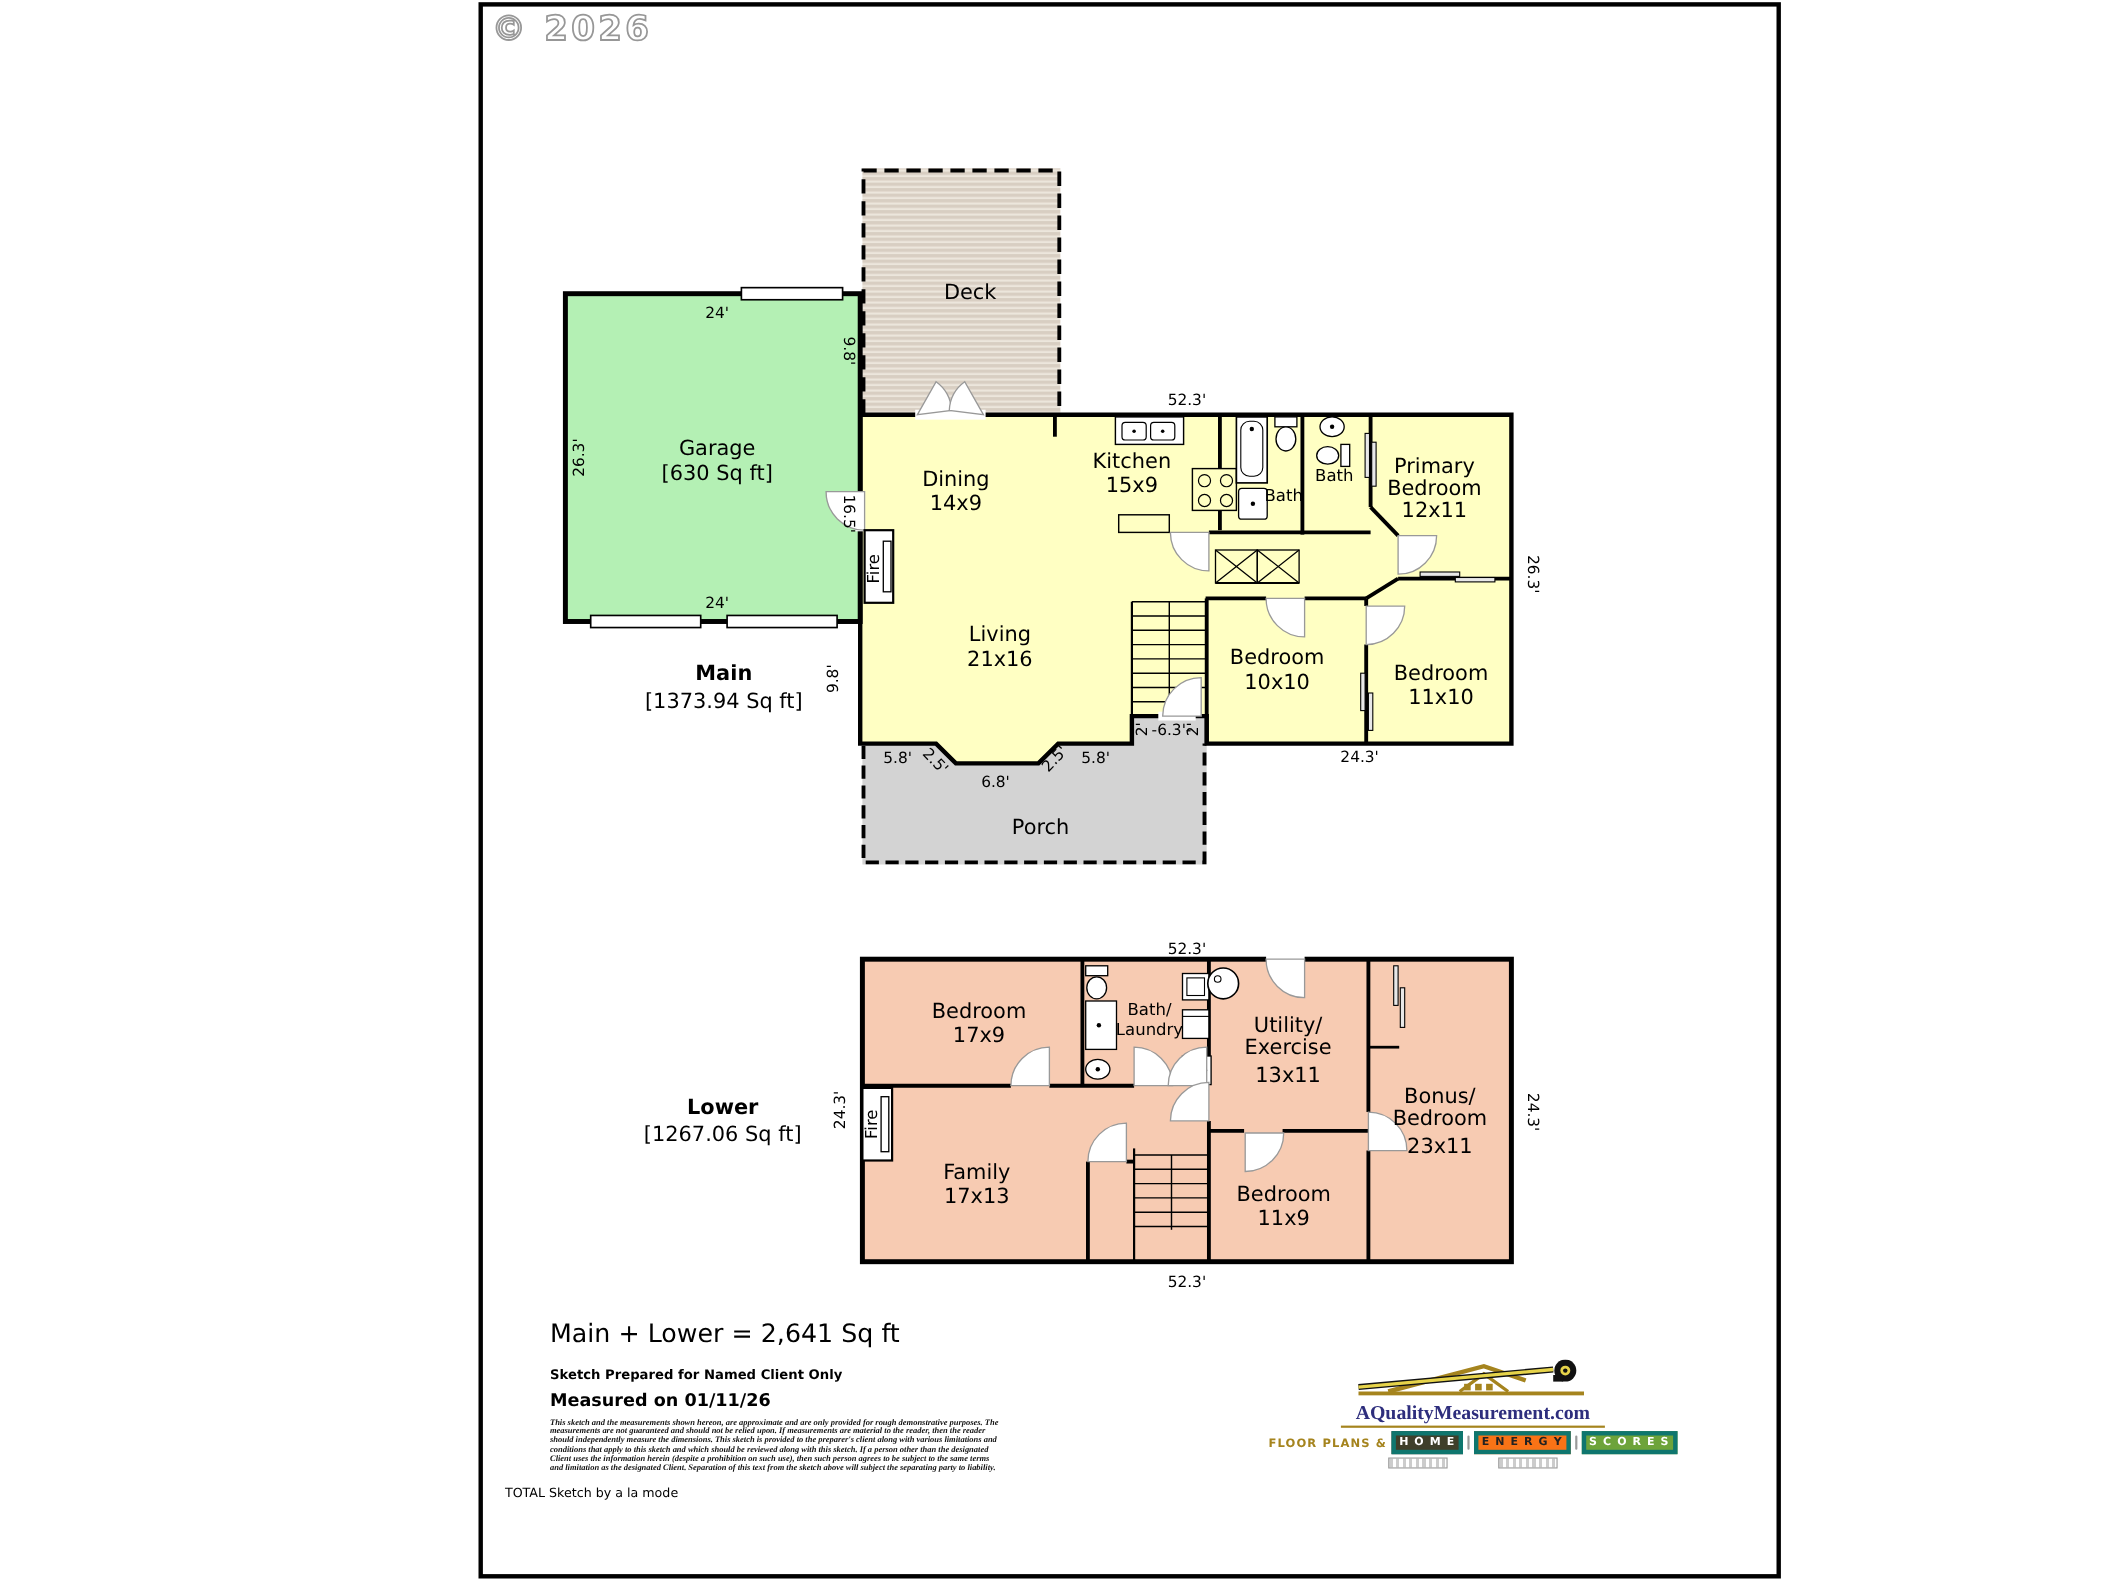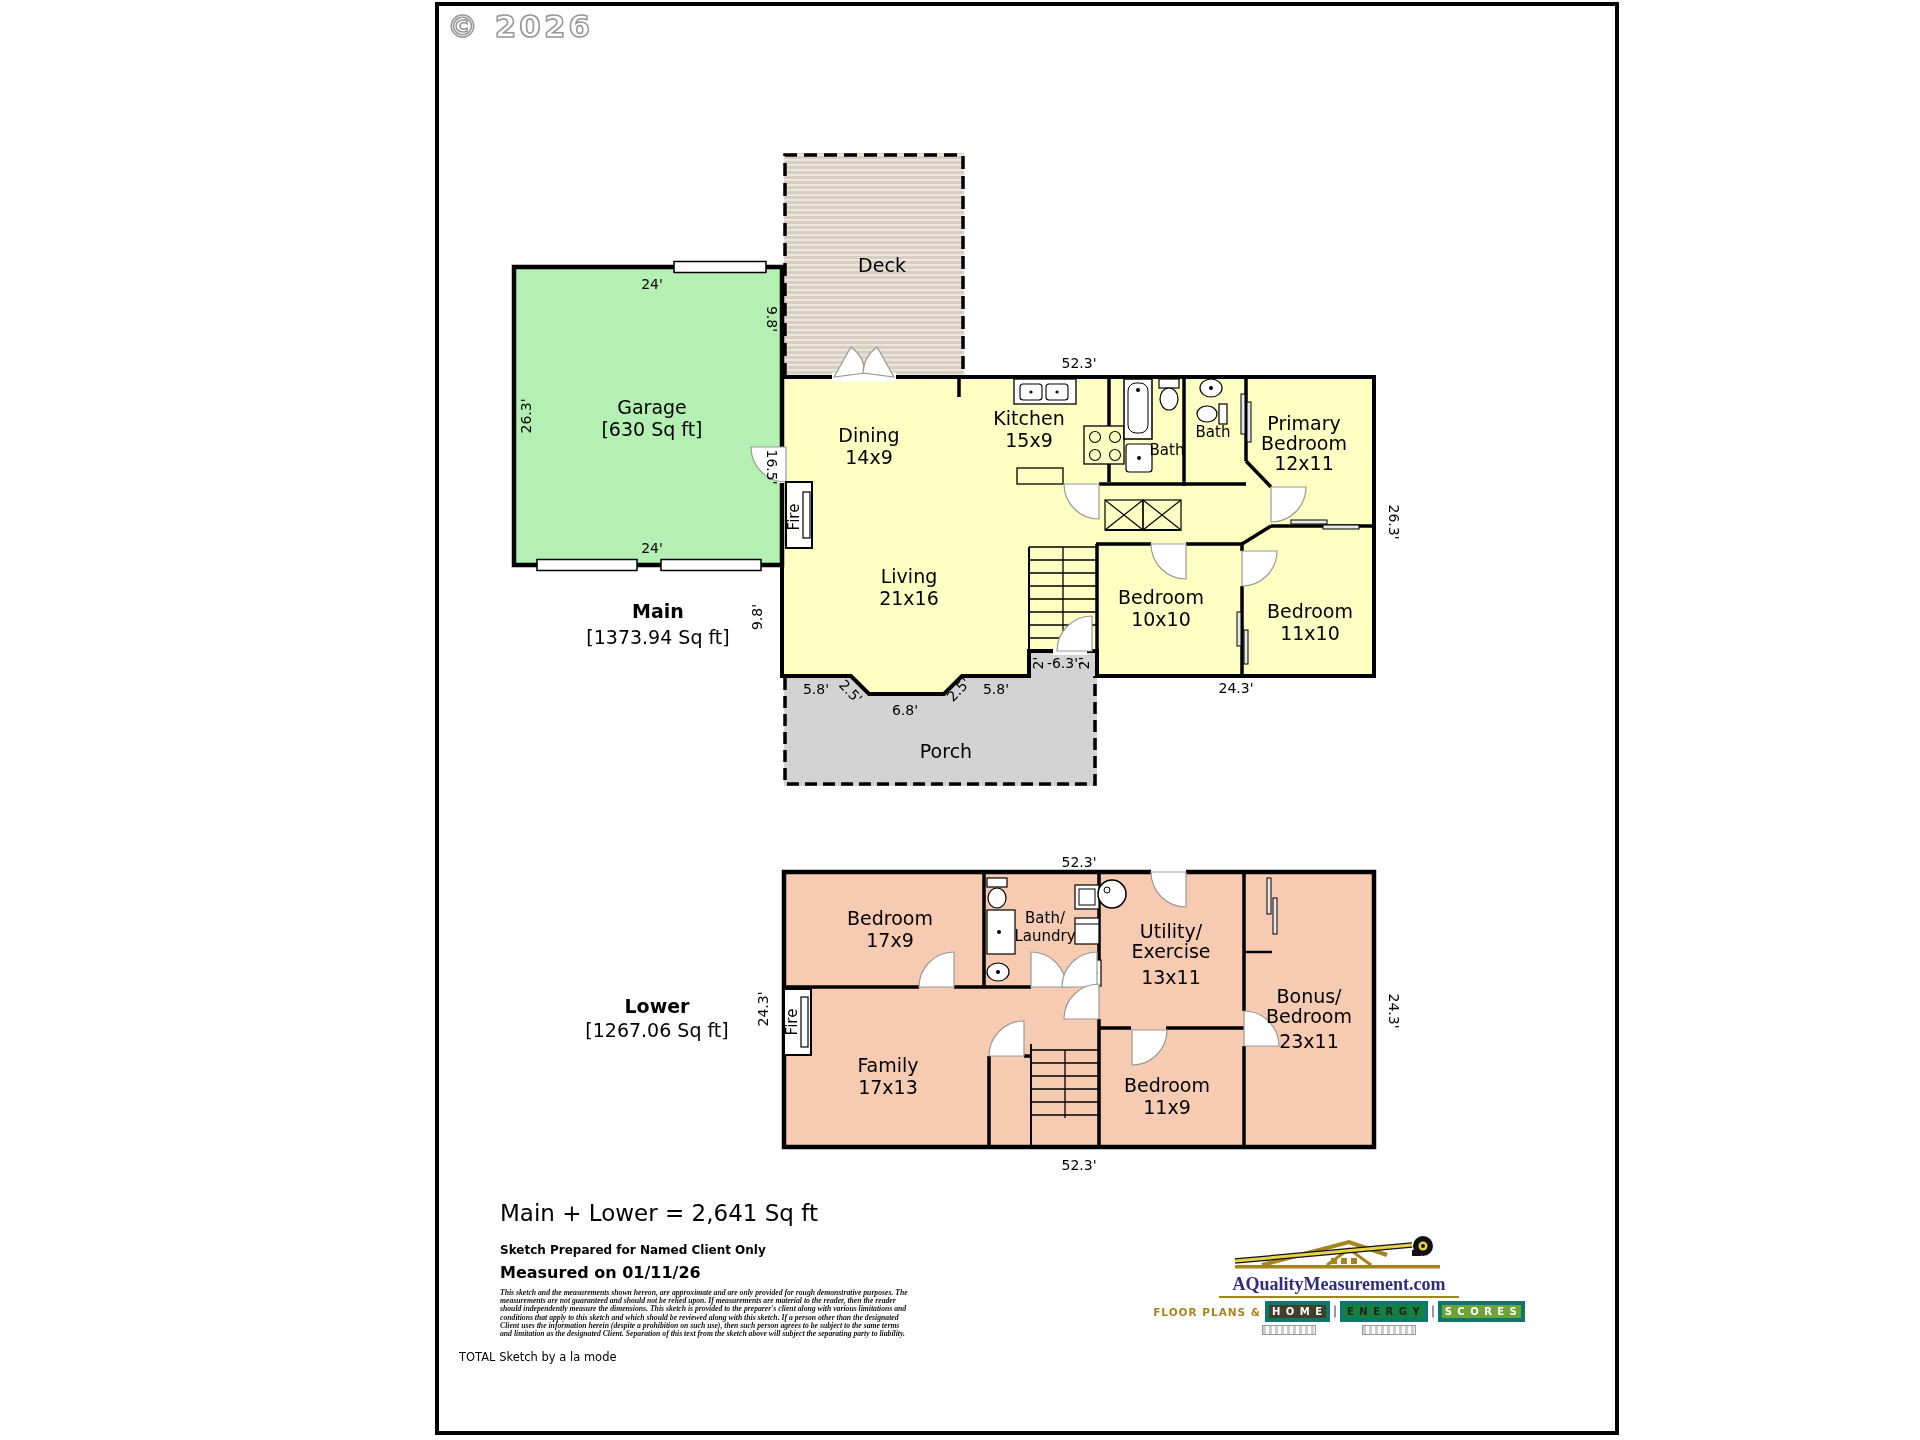--- a/index.html
+++ b/index.html
@@ -21,21 +21,21 @@
   .disc{left:61px;top:1283px;width:410px;font-family:"Liberation Serif",serif;font-style:italic;
         font-weight:bold;font-size:7.7px;line-height:1.07;color:#111;}
   .credit{left:20px;top:1344px;font-size:11.5px;}
   .logo{left:780px;top:1230px;width:240px;text-align:center;}
   .site{font-family:"Liberation Serif",serif;font-weight:bold;font-size:18px;color:#2e2e7d;
         border-bottom:2px solid #a5841e;padding-bottom:1px;white-space:nowrap;}
   .brow{display:flex;align-items:center;gap:4px;justify-content:center;margin-top:3px;}
   .tag{color:#a5841e;font-weight:bold;font-size:10.5px;letter-spacing:1px;text-transform:uppercase;white-space:nowrap;}
   .badge{font-size:10px;font-weight:bold;letter-spacing:1px;padding:1px 3px;border:4px solid #0f766e;white-space:nowrap;}
   .b1{background:#3f3f2a;color:#fff;}
-  .b2{background:#15803d;color:#222;}
+  .b2{background:#f97316;color:#222;}
   .b3{background:#6da33a;color:#fff;}
   .therm{width:5px;height:11px;border:1px solid #999;border-radius:3px;background:#fff;}
   .minis{display:flex;gap:46px;justify-content:center;margin-top:3px;}
   .mini{width:52px;height:8px;border:1px solid #999;
         background:repeating-linear-gradient(90deg,#ccc 0 3px,#fff 3px 6px);}
 </style>
 </head>
 <body>
 
 <div class="sheet">

